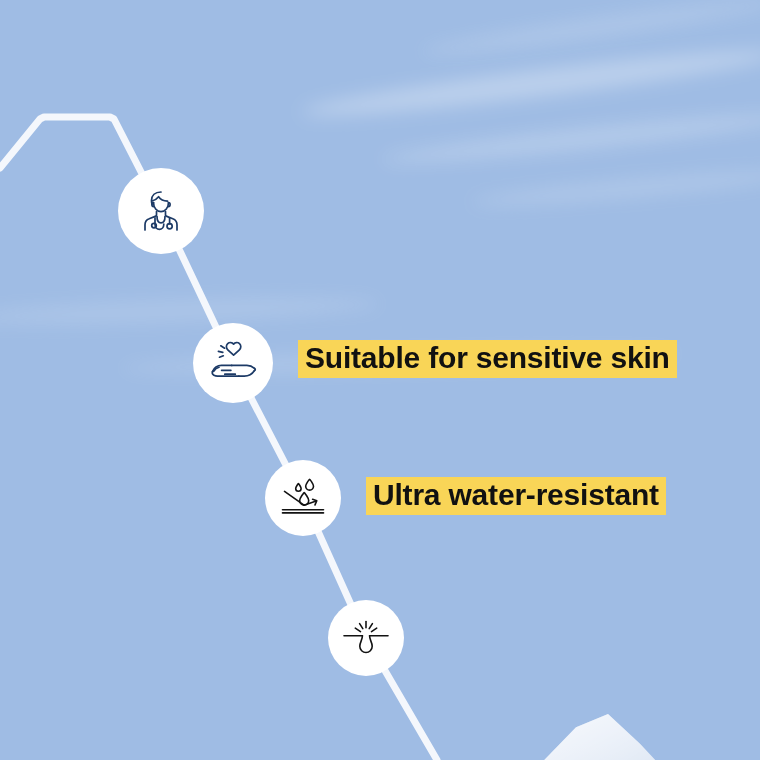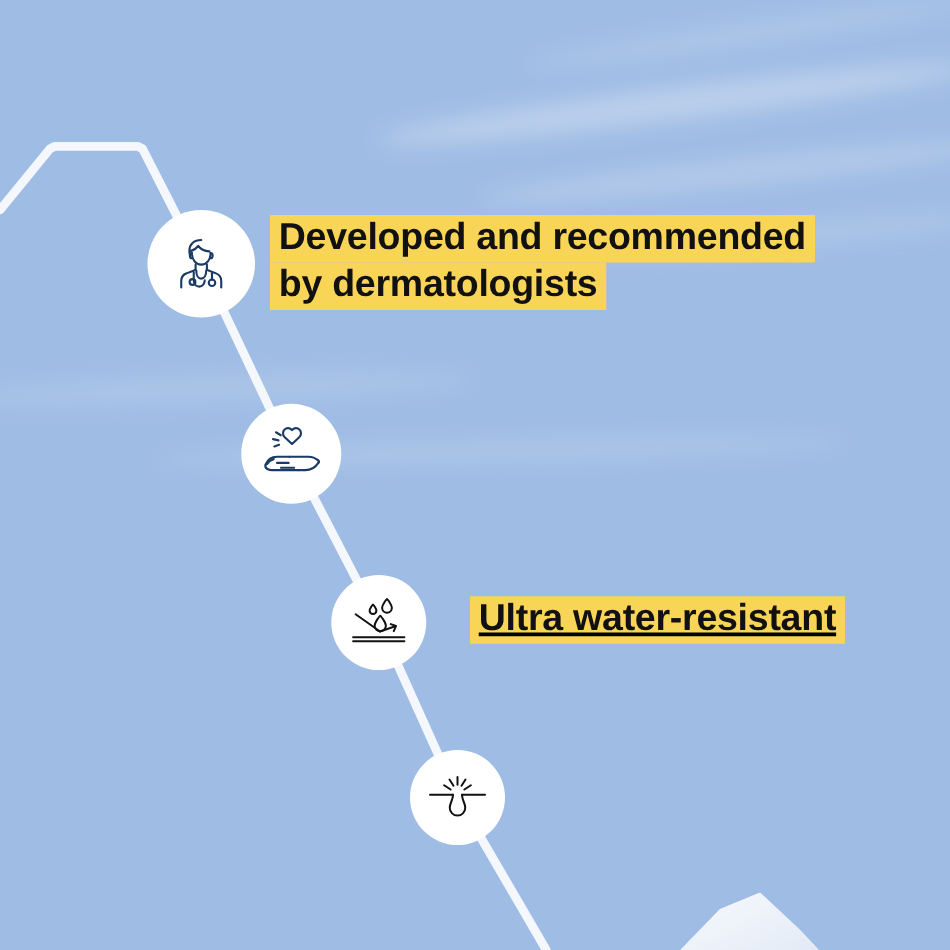--- a/index.html
+++ b/index.html
@@ -177,24 +177,23 @@
         <path d="M31.4 10.6l-3.2 5"></path>
         <path d="M14.3 15.2l5.2 3.4"></path>
         <path d="M35.7 15.2l-5.2 3.4"></path>
         <path d="M3 22.8h18.4"></path>
         <path d="M28.6 22.8H47"></path>
         <path d="M21.4 22.8c0 4.5-2.6 6.5-2.6 10.4 0 3.6 2.9 6.3 6.2 6.3s6.2-2.7 6.2-6.3c0-3.9-2.6-5.9-2.6-10.4"></path>
       </svg>
     </span>
   </div>
 
-  <div class="label" style="left:216px;top:172px;font-size:30px;">
-    <span class="line">Developed and recommended</span>
-    <span class="line">by dermatologists</span>
+
+  <div class="label" style="left:298px;top:340px;font-size:30px;">
+    <span class="line">Suitable for sensitive skin</span>
   </div>
 
-
-  <div class="label" style="left:376px;top:477px;font-size:30px;text-decoration:underline;">
+  <div class="label" style="left:366px;top:477px;font-size:30px;">
     <span class="line">Ultra water-resistant</span>
   </div>
 
 
 </div>
 
 </body></html>

